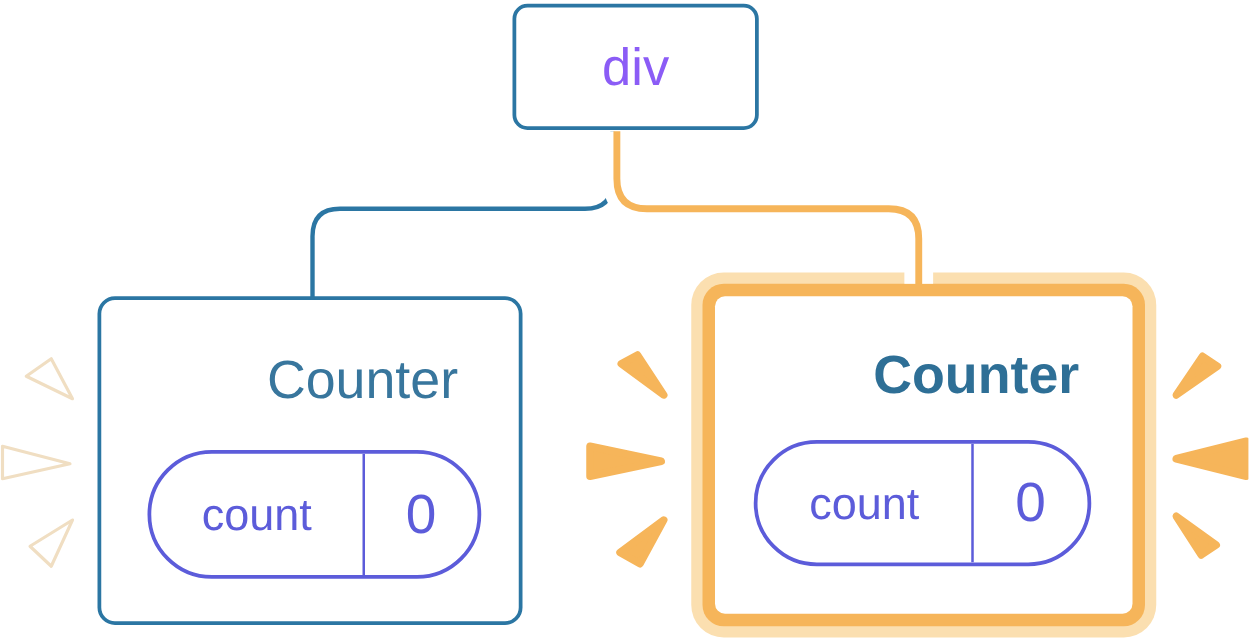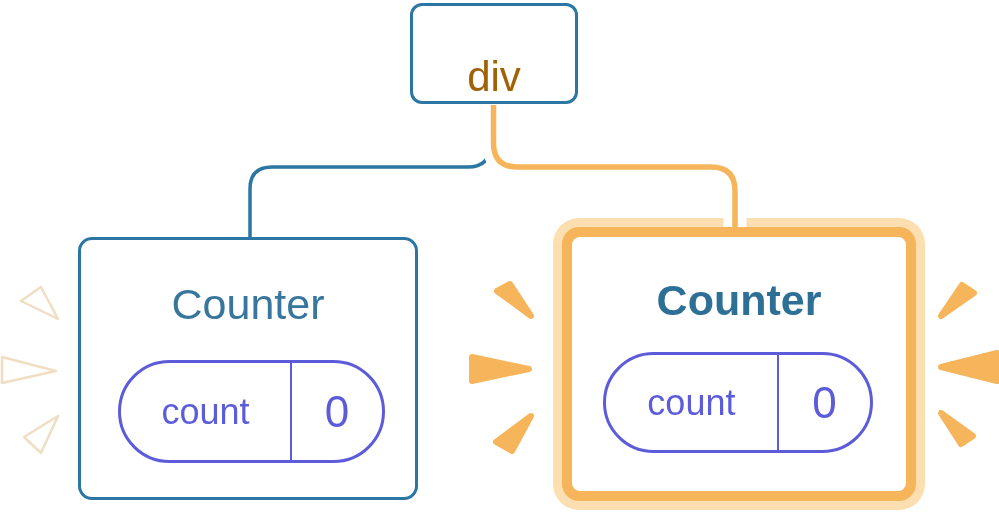--- a/index.html
+++ b/index.html
@@ -18,27 +18,27 @@
     left: 0; top: 0;
     width: 999px; height: 515px;
     pointer-events: none;
     z-index: 3;
   }
 
   
   .node-root {
     position: absolute;
     left: 410px; top: 3px;
-    width: 168px; height: 101px;
+    width: 197px; height: 101px;
     box-sizing: border-box;
     background: #ffffff;
     border: 3px solid #2B76A3;
     border-radius: 12px;
-    display: flex; align-items: flex-end; justify-content: center;
-    font-size: 42px; font-weight: 500; color: #a16207;
+    display: flex; align-items: center; justify-content: center;
+    font-size: 42px; font-weight: 500; color: #8b5cf6;
     z-index: 2;
   }
 
   
   .node-counter-left {
     position: absolute;
     left: 78px; top: 237px;
     width: 340px; height: 263px;
     box-sizing: border-box;
     background: #ffffff;
@@ -47,20 +47,21 @@
     z-index: 2;
   }
   .counter-title {
     position: absolute;
     left: 0; top: 42px;
     width: 100%;
     text-align: center;
     font-size: 43px; line-height: 44px;
     font-weight: 500;
     color: #38769D;
+    padding-left: 42px;
   }
   .node-counter-left .state-pill {
     position: absolute;
     left: 37px; top: 120px;
     width: 267px; height: 103px;
   }
 
   
   .node-counter-right {
     position: absolute;

